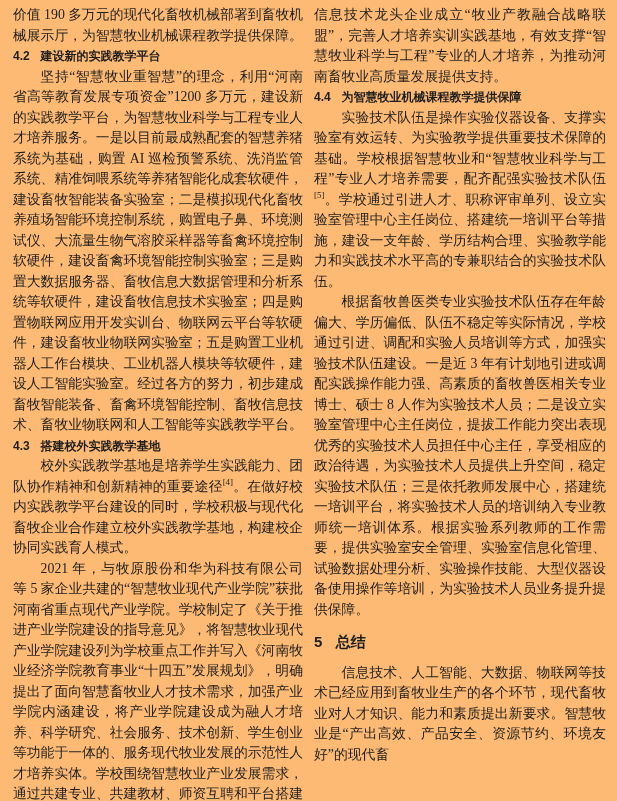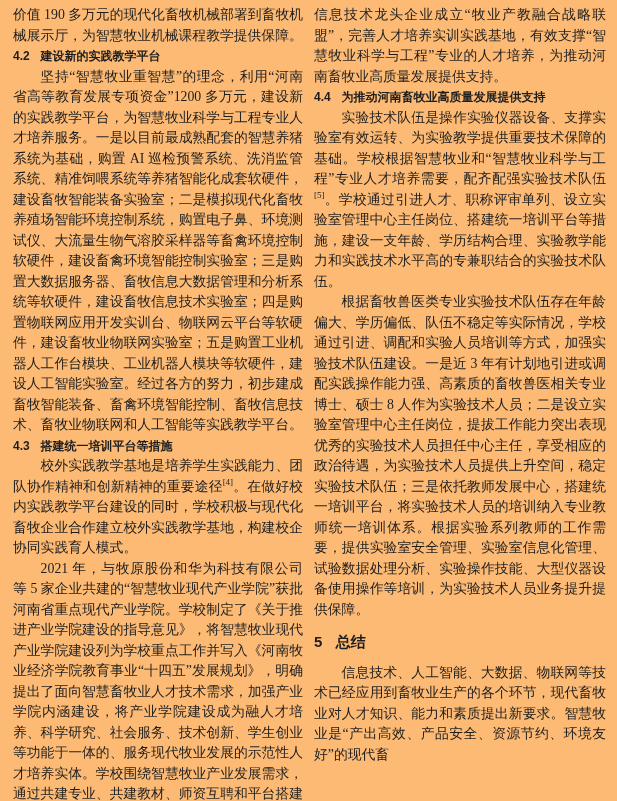--- a/index.html
+++ b/index.html
@@ -55,25 +55,25 @@
   }
 </style>
 </head>
 <body>
 
 <div class="page">
   <div class="col col-left">
       <p class="para cont">价值 190 多万元的现代化畜牧机械部署到畜牧机械展示厅，为智慧牧业机械课程教学提供保障。</p>
       <div class="heading heading-2"><span class="num">4.2</span><span class="title">建设新的实践教学平台</span></div>
       <p class="para">坚持“智慧牧业重智慧”的理念，利用“河南省高等教育发展专项资金”1200 多万元，建设新的实践教学平台，为智慧牧业科学与工程专业人才培养服务。一是以目前最成熟配套的智慧养猪系统为基础，购置 AI 巡检预警系统、洗消监管系统、精准饲喂系统等养猪智能化成套软硬件，建设畜牧智能装备实验室；二是模拟现代化畜牧养殖场智能环境控制系统，购置电子鼻、环境测试仪、大流量生物气溶胶采样器等畜禽环境控制软硬件，建设畜禽环境智能控制实验室；三是购置大数据服务器、畜牧信息大数据管理和分析系统等软硬件，建设畜牧信息技术实验室；四是购置物联网应用开发实训台、物联网云平台等软硬件，建设畜牧业物联网实验室；五是购置工业机器人工作台模块、工业机器人模块等软硬件，建设人工智能实验室。经过各方的努力，初步建成畜牧智能装备、畜禽环境智能控制、畜牧信息技术、畜牧业物联网和人工智能等实践教学平台。</p>
-      <div class="heading heading-2"><span class="num">4.3</span><span class="title">搭建统一培训平台等措施</span></div>
+      <div class="heading heading-2"><span class="num">4.3</span><span class="title">搭建校外实践教学基地</span></div>
       <p class="para">校外实践教学基地是培养学生实践能力、团队协作精神和创新精神的重要途径<sup>[4]</sup>。在做好校内实践教学平台建设的同时，学校积极与现代化畜牧企业合作建立校外实践教学基地，构建校企协同实践育人模式。</p>
       <p class="para">2021 年，与牧原股份和华为科技有限公司等 5 家企业共建的“智慧牧业现代产业学院”获批河南省重点现代产业学院。学校制定了《关于推进产业学院建设的指导意见》，将智慧牧业现代产业学院建设列为学校重点工作并写入《河南牧业经济学院教育事业“十四五”发展规划》，明确提出了面向智慧畜牧业人才技术需求，加强产业学院内涵建设，将产业学院建设成为融人才培养、科学研究、社会服务、技术创新、学生创业等功能于一体的、服务现代牧业发展的示范性人才培养实体。学校围绕智慧牧业产业发展需求，通过共建专业、共建教材、师资互聘和平台搭建等措施，牵头国内 40 余家畜牧与</p>
     </div>
   <div class="col col-right">
       <p class="para cont">信息技术龙头企业成立“牧业产教融合战略联盟”，完善人才培养实训实践基地，有效支撑“智慧牧业科学与工程”专业的人才培养，为推动河南畜牧业高质量发展提供支持。</p>
-      <div class="heading heading-2"><span class="num">4.4</span><span class="title">为推动河南畜牧业高质量发展提供支持</span></div>
+      <div class="heading heading-2"><span class="num">4.4</span><span class="title">为智慧牧业机械课程教学提供保障</span></div>
       <p class="para">实验技术队伍是操作实验仪器设备、支撑实验室有效运转、为实验教学提供重要技术保障的基础。学校根据智慧牧业和“智慧牧业科学与工程”专业人才培养需要，配齐配强实验技术队伍<sup>[5]</sup>。学校通过引进人才、职称评审单列、设立实验室管理中心主任岗位、搭建统一培训平台等措施，建设一支年龄、学历结构合理、实验教学能力和实践技术水平高的专兼职结合的实验技术队伍。</p>
       <p class="para">根据畜牧兽医类专业实验技术队伍存在年龄偏大、学历偏低、队伍不稳定等实际情况，学校通过引进、调配和实验人员培训等方式，加强实验技术队伍建设。一是近 3 年有计划地引进或调配实践操作能力强、高素质的畜牧兽医相关专业博士、硕士 8 人作为实验技术人员；二是设立实验室管理中心主任岗位，提拔工作能力突出表现优秀的实验技术人员担任中心主任，享受相应的政治待遇，为实验技术人员提供上升空间，稳定实验技术队伍；三是依托教师发展中心，搭建统一培训平台，将实验技术人员的培训纳入专业教师统一培训体系。根据实验系列教师的工作需要，提供实验室安全管理、实验室信息化管理、试验数据处理分析、实验操作技能、大型仪器设备使用操作等培训，为实验技术人员业务提升提供保障。</p>
       <div class="heading heading-1"><span class="num">5</span><span class="title">总结</span></div>
       <p class="para">信息技术、人工智能、大数据、物联网等技术已经应用到畜牧业生产的各个环节，现代畜牧业对人才知识、能力和素质提出新要求。智慧牧业是“产出高效、产品安全、资源节约、环境友好”的现代畜</p>
     </div>
 </div>
 
 </body></html>

